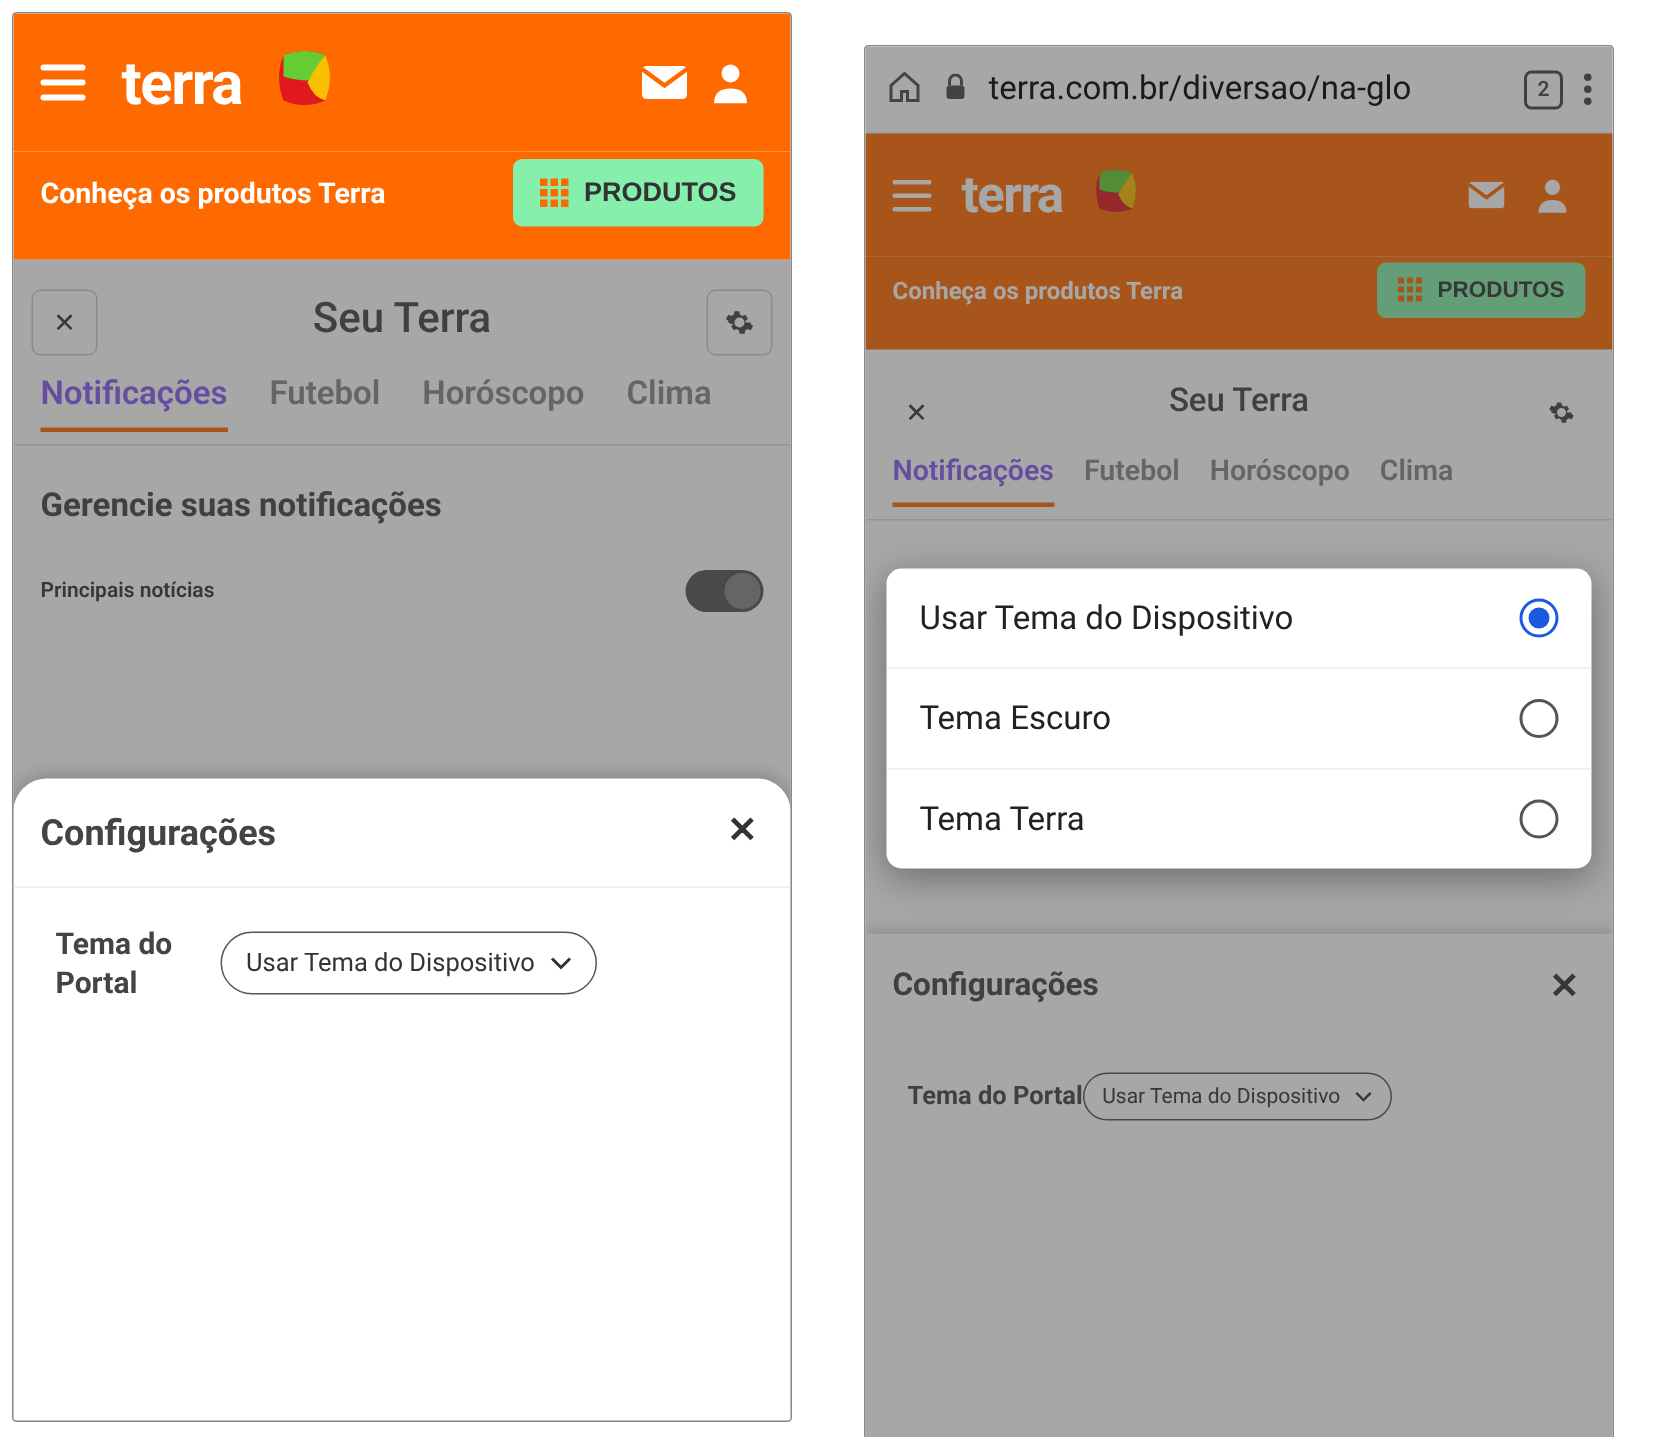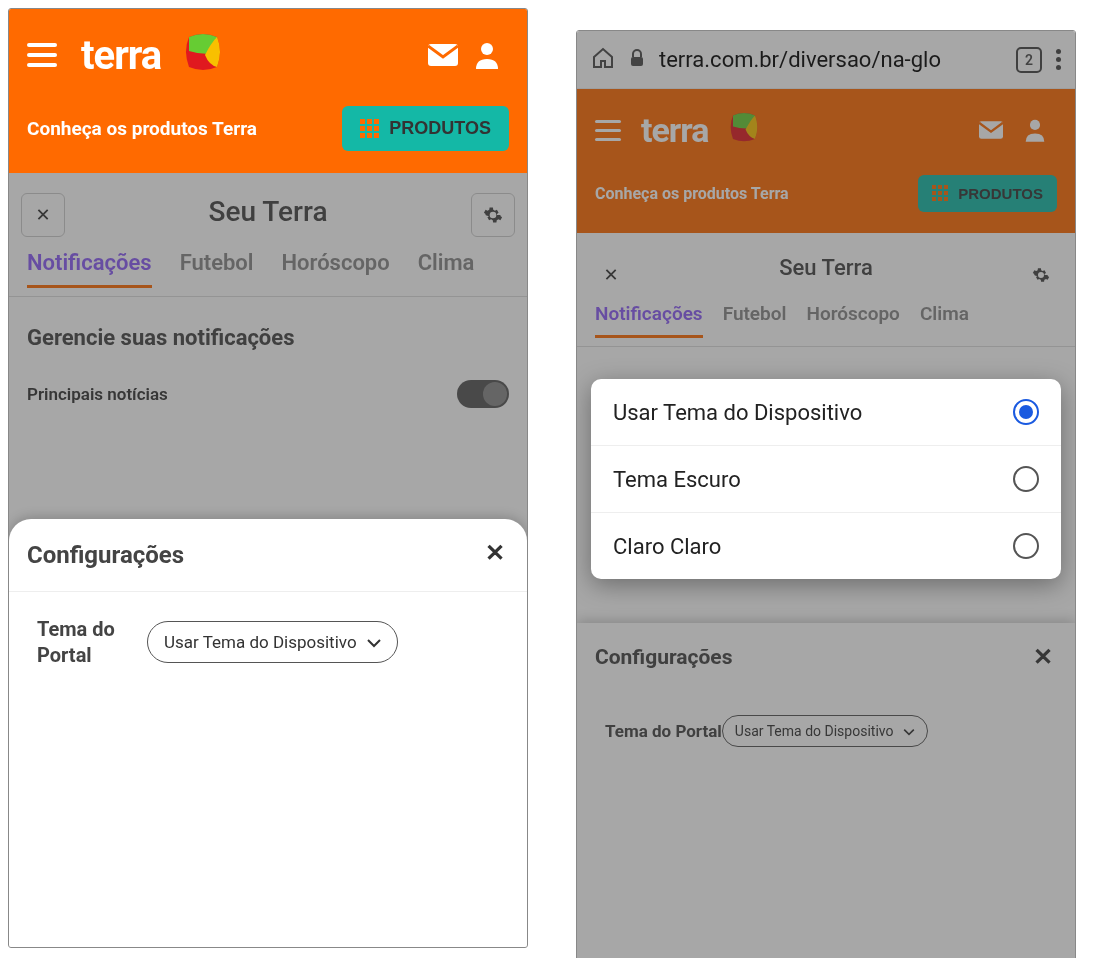--- a/index.html
+++ b/index.html
@@ -44,21 +44,21 @@
     background: #ff6a00;
     display:flex; align-items:center;
     padding: 0 18px 18px 18px;
     color:#fff;
   }
   .phone-left .hdr-sub { height:72px; padding-top:0; }
   .phone-right .hdr-sub { height:62px; }
   .hdr-sub-text { font-size:19px; font-weight:700; flex:1; }
   .phone-right .hdr-sub-text { font-size:16px; }
   .btn-prod {
-    background:#14b8a6; color:#333; border-radius:6px;
+    background:#86efac; color:#333; border-radius:6px;
     display:flex; align-items:center; gap:10px;
     padding: 12px 18px; font-weight:700; font-size:18px;
     border:none; cursor:pointer;
   }
   .phone-right .btn-prod { padding:10px 14px; font-size:15px; }
   .grid9 { display:grid; grid-template-columns:repeat(3,5px); grid-template-rows:repeat(3,5px); gap:2px; }
   .grid9 span { background:#ff6a00; }
   .phone-right .grid9 { grid-template-columns:repeat(3,4px); grid-template-rows:repeat(3,4px); }
 
   
@@ -77,21 +77,21 @@
   }
   .sq-left { left:12px; }
   .sq-right { right:12px; }
 
   .tabs { display:flex; gap:28px; padding:0 18px 8px 18px; border-bottom:1px solid #ddd; font-size:22px; color:#888; font-weight:600; }
   .phone-right .tabs { font-size:19px; gap:20px; }
   .tab { padding-bottom:10px; cursor:pointer; white-space:nowrap; }
   .tab.active { color:#8b5cf6; border-bottom:3px solid #ff6a00; }
 
   .section-title { font-size:22px; font-weight:700; color:#444; padding:28px 18px 18px; }
-  .toggle-row { display:flex; align-items:center; justify-content:space-between; padding:12px 18px; font-size:17px; font-weight:600; color:#333; }
+  .toggle-row { display:flex; align-items:center; justify-content:space-between; padding:12px 18px; font-size:14px; font-weight:600; color:#333; }
   .toggle { width:52px; height:28px; background:#555; border-radius:14px; position:relative; }
   .toggle::after { content:""; position:absolute; right:2px; top:2px; width:24px; height:24px; background:#888; border-radius:50%; }
 
   
   .dim {
     position:absolute; left:0; right:0; background:rgba(60,60,60,0.45);
     pointer-events:none;
   }
   .phone-left .dim { top:164px; bottom:0; }
   .phone-right .dim { top:0; bottom:0; }
@@ -361,19 +361,19 @@
         <span>Usar Tema do Dispositivo</span>
         <span class="radio-outer sel">
             <span class="radio-inner"></span>
           </span>
       </div>
       <div class="radio-row">
         <span>Tema Escuro</span>
         <span class="radio-outer"></span>
       </div>
       <div class="radio-row">
-        <span>Claro Claro</span>
+        <span>Tema Terra</span>
         <span class="radio-outer"></span>
       </div>
     </div>
   </div>
 
 </div>
 
 </body></html>

